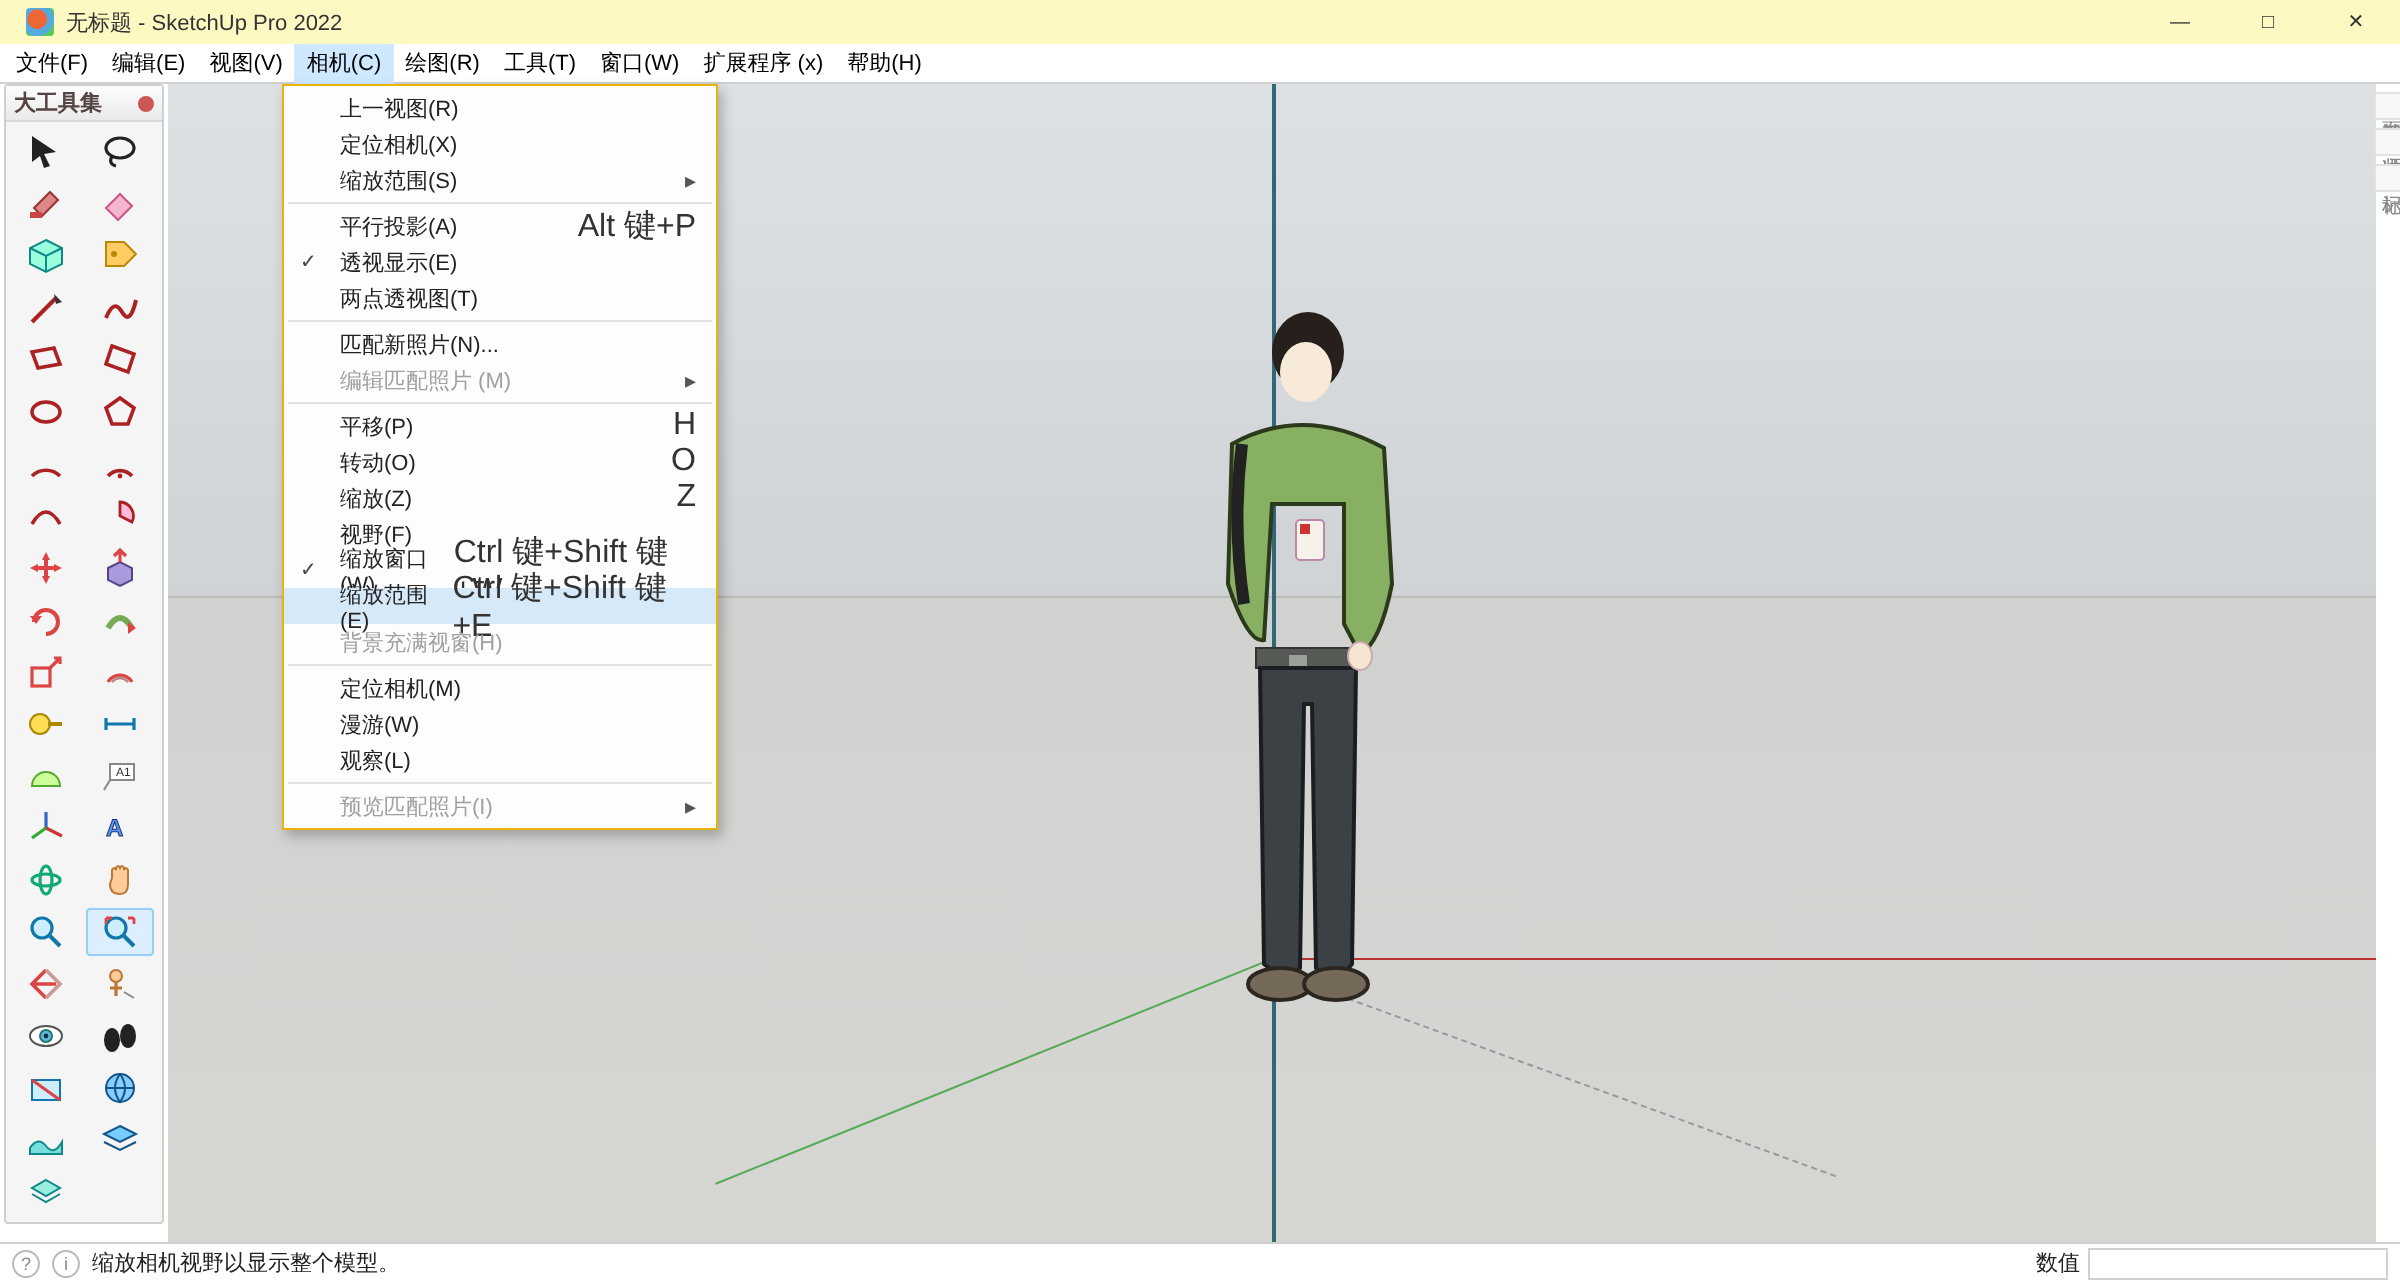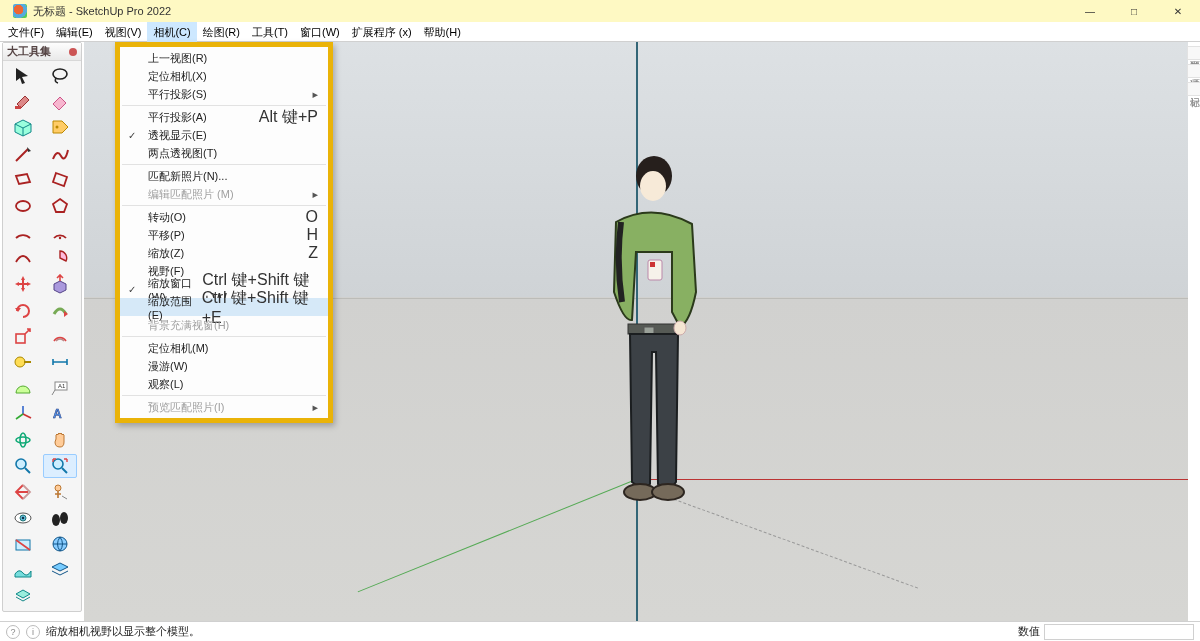--- a/index.html
+++ b/index.html
@@ -17,21 +17,21 @@
 .axis-red{position:absolute;top:75.5%;left:50%;right:-50px;height:1px;background:#b33;}
 .axis-blue{position:absolute;left:50%;top:0;bottom:0;width:2px;background:#367;}
 .axis-green{position:absolute;left:50%;top:75.5%;width:300px;height:1px;background:#5a5;transform-origin:left center;transform:rotate(158deg);}
 .tool-palette{position:absolute;left:2px;top:0;width:80px;background:#f5f5f5;border:1px solid #cfcfcf;border-radius:2px;}
 .palette-title{height:18px;background:linear-gradient(#fdfdfd,#e9e9e9);border-bottom:1px solid #d8d8d8;font-size:11px;font-weight:bold;color:#544;padding:0 4px;display:flex;align-items:center;gap:8px;}
 .palette-title .pin{width:8px;height:8px;background:#c55;border-radius:50%;margin-left:auto;}
 .tool-grid{display:grid;grid-template-columns:1fr 1fr;gap:2px;padding:3px;}
 .tool-btn{width:34px;height:24px;display:flex;align-items:center;justify-content:center;border:1px solid transparent;border-radius:2px;}
 .tool-btn.active{background:#dceeff;border-color:#9cf;}
 .tool-btn svg{width:20px;height:20px;}
-.dropdown{position:absolute;left:115px;top:0;width:218px;background:#fdfdfd;border:5px solid #eab308;box-shadow:2px 3px 6px rgba(0,0,0,.25);font-size:11px;color:#222;padding:2px 0;}
+.dropdown{position:absolute;left:141px;top:0;width:218px;background:#fdfdfd;border:1px solid #eab308;box-shadow:2px 3px 6px rgba(0,0,0,.25);font-size:11px;color:#222;padding:2px 0;}
 .dropdown .dd-item{display:flex;align-items:center;height:18px;padding:0 10px 0 28px;position:relative;}
 .dropdown .dd-item.hl{background:#d6e9f8;}
 .dropdown .dd-item.disabled{color:#a0a0a0;}
 .dropdown .dd-sep{height:1px;background:#e2e2e2;margin:2px 2px;}
 .dropdown .dd-shortcut{margin-left:auto;color:#333;font-size:16px;}
 .dropdown .dd-sub{margin-left:auto;color:#555;}
 .dropdown .dd-check{position:absolute;left:8px;color:#444;font-size:10px;}
 .right-tabs{position:absolute;right:0;top:0;width:12px;display:flex;flex-direction:column;align-items:center;gap:4px;padding-top:4px;}
 .right-tab{writing-mode:vertical-rl;font-size:10px;color:#888;background:#f8f8f8;border:1px solid #e2e2e2;padding:6px 0;border-right:none;}
 .statusbar{position:absolute;left:0;right:0;bottom:0;height:20px;background:#fff;border-top:1px solid #d0d0d0;display:flex;align-items:center;font-size:11px;padding:0 6px;color:#222;}
@@ -343,21 +343,21 @@
   </div>
 
   <div class="dropdown">
     <div class="dd-item">
         <span>上一视图(R)</span>
       </div>
     <div class="dd-item">
         <span>定位相机(X)</span>
       </div>
     <div class="dd-item">
-        <span>平行投影(S)</span>
+        <span>缩放范围(S)</span>
         <span class="dd-sub">▸</span>
       </div>
     <div class="dd-sep"></div>
     <div class="dd-item">
         <span>平行投影(A)</span>
         <span class="dd-shortcut">Alt 键+P</span>
       </div>
     <div class="dd-item">
         <span class="dd-check">✓</span>
         <span>透视显示(E)</span>
@@ -368,26 +368,26 @@
     <div class="dd-sep"></div>
     <div class="dd-item">
         <span>匹配新照片(N)...</span>
       </div>
     <div class="dd-item disabled">
         <span>编辑匹配照片 (M)</span>
         <span class="dd-sub">▸</span>
       </div>
     <div class="dd-sep"></div>
     <div class="dd-item">
+        <span>平移(P)</span>
+        <span class="dd-shortcut">H</span>
+      </div>
+    <div class="dd-item">
         <span>转动(O)</span>
         <span class="dd-shortcut">O</span>
-      </div>
-    <div class="dd-item">
-        <span>平移(P)</span>
-        <span class="dd-shortcut">H</span>
       </div>
     <div class="dd-item">
         <span>缩放(Z)</span>
         <span class="dd-shortcut">Z</span>
       </div>
     <div class="dd-item">
         <span>视野(F)</span>
       </div>
     <div class="dd-item">
         <span class="dd-check">✓</span>

